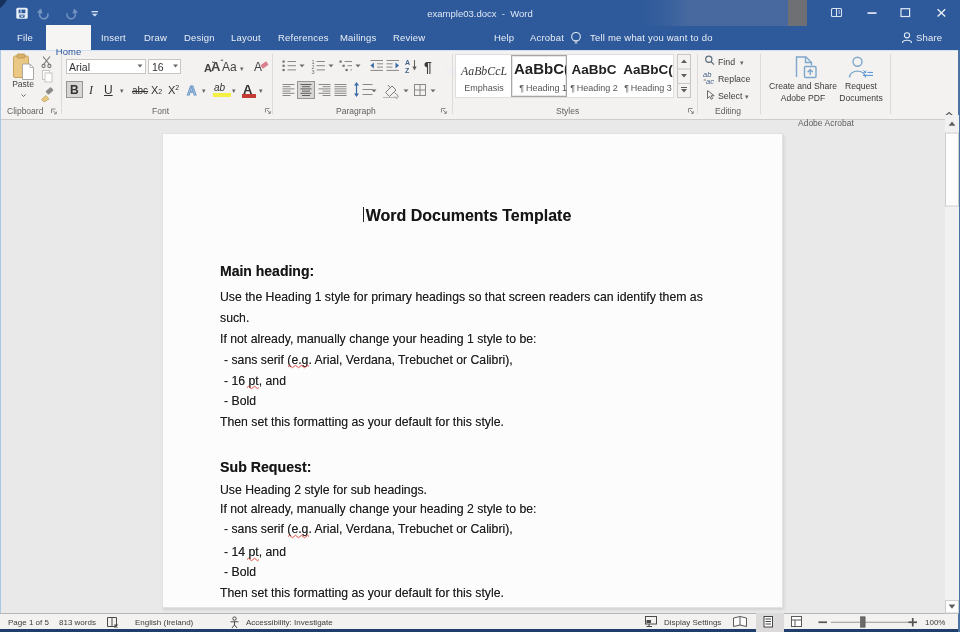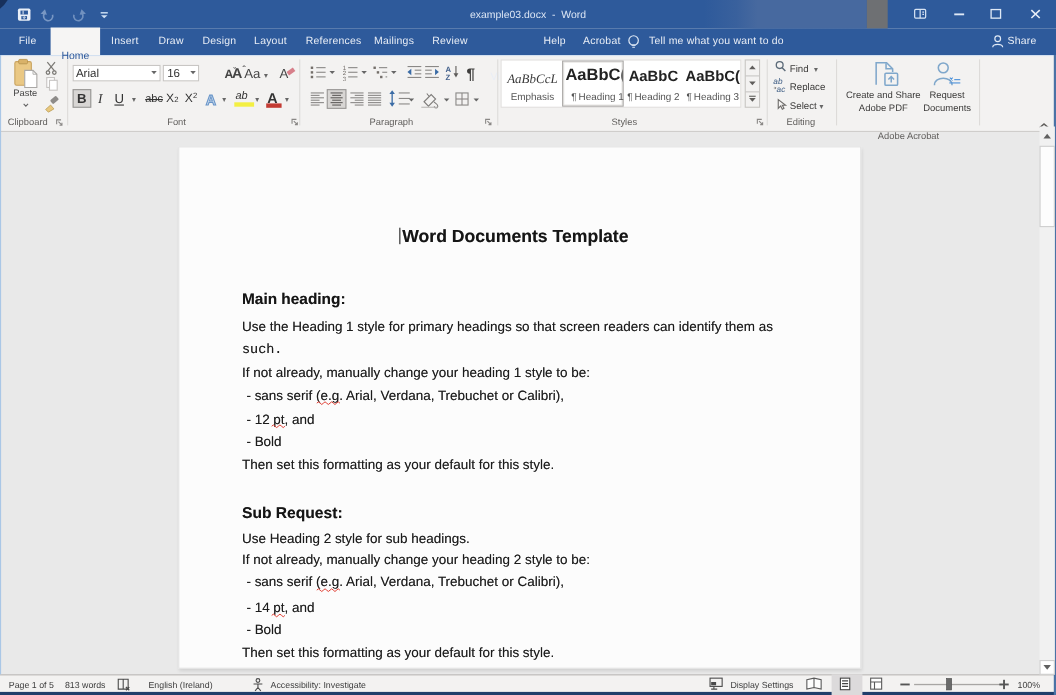--- a/index.html
+++ b/index.html
@@ -122,24 +122,24 @@
 <div class="ab nw" style="left:769px;top:81px;width:68px;text-align:center;font-size:8.6px;color:#3b3a39;">Create and Share</div>
 <div class="ab nw" style="left:769px;top:93px;width:68px;text-align:center;font-size:8.6px;color:#3b3a39;">Adobe PDF</div>
 <div class="ab nw" style="left:827px;top:81px;width:68px;text-align:center;font-size:8.6px;color:#3b3a39;">Request</div>
 <div class="ab nw" style="left:827px;top:93px;width:68px;text-align:center;font-size:8.6px;color:#3b3a39;">Documents</div>
 <div class="ab rlabel nw" style="left:798px;margin-top:12px;">Adobe Acrobat</div>
 
 <div class="ab nw" style="left:162px;top:207px;width:613px;text-align:center;font-size:16px;font-weight:bold;color:#151515;text-shadow:0 0 0.5px rgba(21,21,21,0.5);">Word Documents Template</div>
 <div class="ab" style="left:363px;top:207px;width:1px;height:15px;background:#222;"></div>
 <div class="ab nw" style="left:220px;top:263px;font-size:14px;font-weight:bold;color:#151515;text-shadow:0 0 0.5px rgba(21,21,21,0.5);">Main heading:</div>
 <div class="ab nw dt" style="left:220px;top:290px;">Use the Heading 1 style for primary headings so that screen readers can identify them as</div>
-<div class="ab nw dt" style="left:220px;top:311px;font-family:Liberation Mono, monospace;">such.</div>
+<div class="ab nw dt" style="left:220px;top:311px;">such.</div>
 <div class="ab nw dt" style="left:220px;top:332px;">If not already, manually change your heading 1 style to be:</div>
 <div class="ab nw dt" style="left:224px;top:353px;">- sans serif (e.g. Arial, Verdana, Trebuchet or Calibri),</div>
-<div class="ab nw dt" style="left:224px;top:374px;">- 12 pt, and</div>
+<div class="ab nw dt" style="left:224px;top:374px;">- 16 pt, and</div>
 <div class="ab nw dt" style="left:224px;top:394px;">- Bold</div>
 <div class="ab nw dt" style="left:220px;top:415px;">Then set this formatting as your default for this style.</div>
 <div class="ab nw" style="left:220px;top:459px;font-size:14.2px;font-weight:bold;color:#151515;text-shadow:0 0 0.5px rgba(21,21,21,0.5);">Sub Request:</div>
 <div class="ab nw dt" style="left:220px;top:483px;">Use Heading 2 style for sub headings.</div>
 <div class="ab nw dt" style="left:220px;top:502px;">If not already, manually change your heading 2 style to be:</div>
 <div class="ab nw dt" style="left:224px;top:522px;">- sans serif (e.g. Arial, Verdana, Trebuchet or Calibri),</div>
 <div class="ab nw dt" style="left:224px;top:545px;">- 14 pt, and</div>
 <div class="ab nw dt" style="left:224px;top:565px;">- Bold</div>
 <div class="ab nw dt" style="left:220px;top:586px;">Then set this formatting as your default for this style.</div>
 

